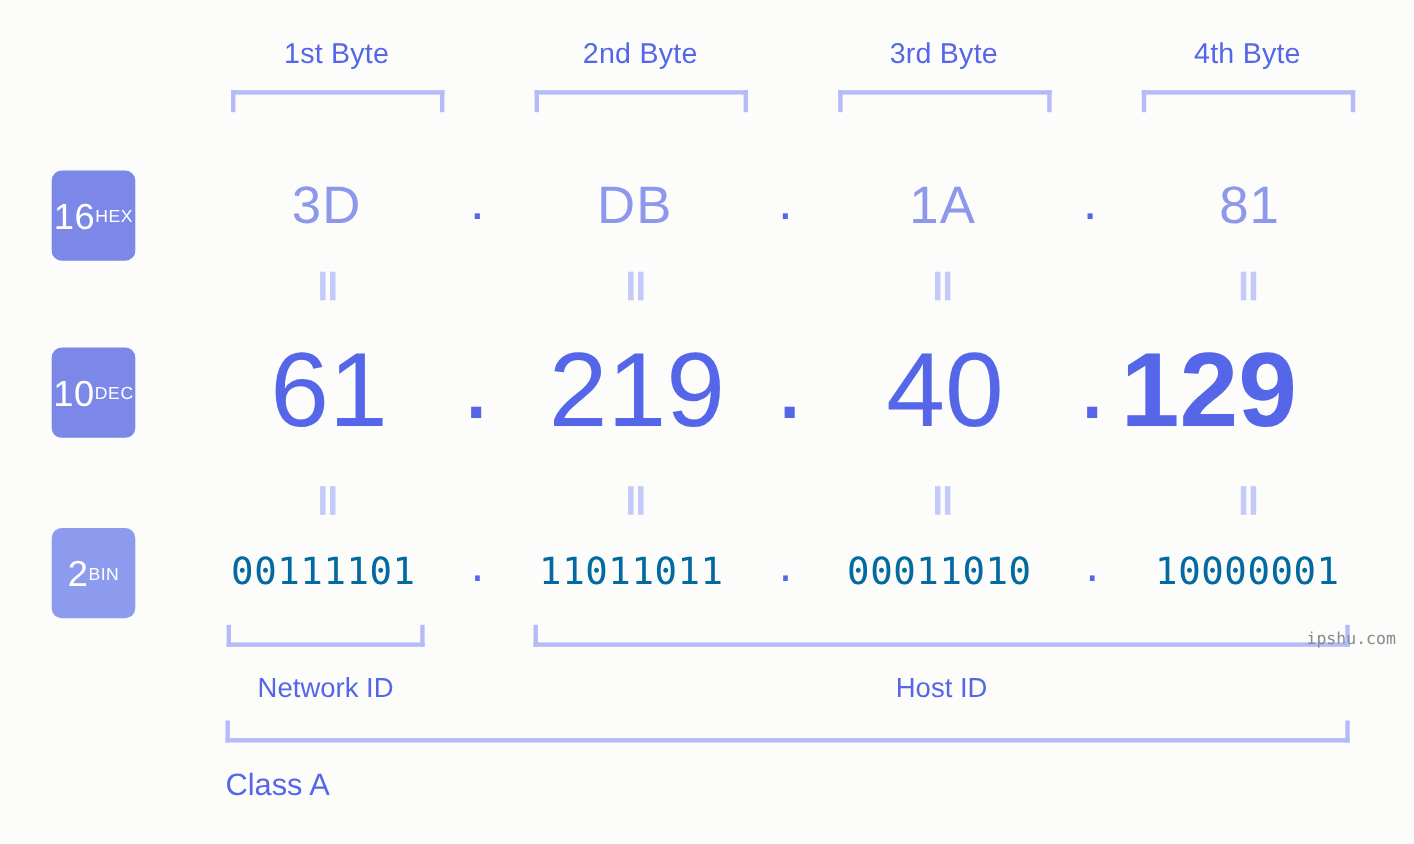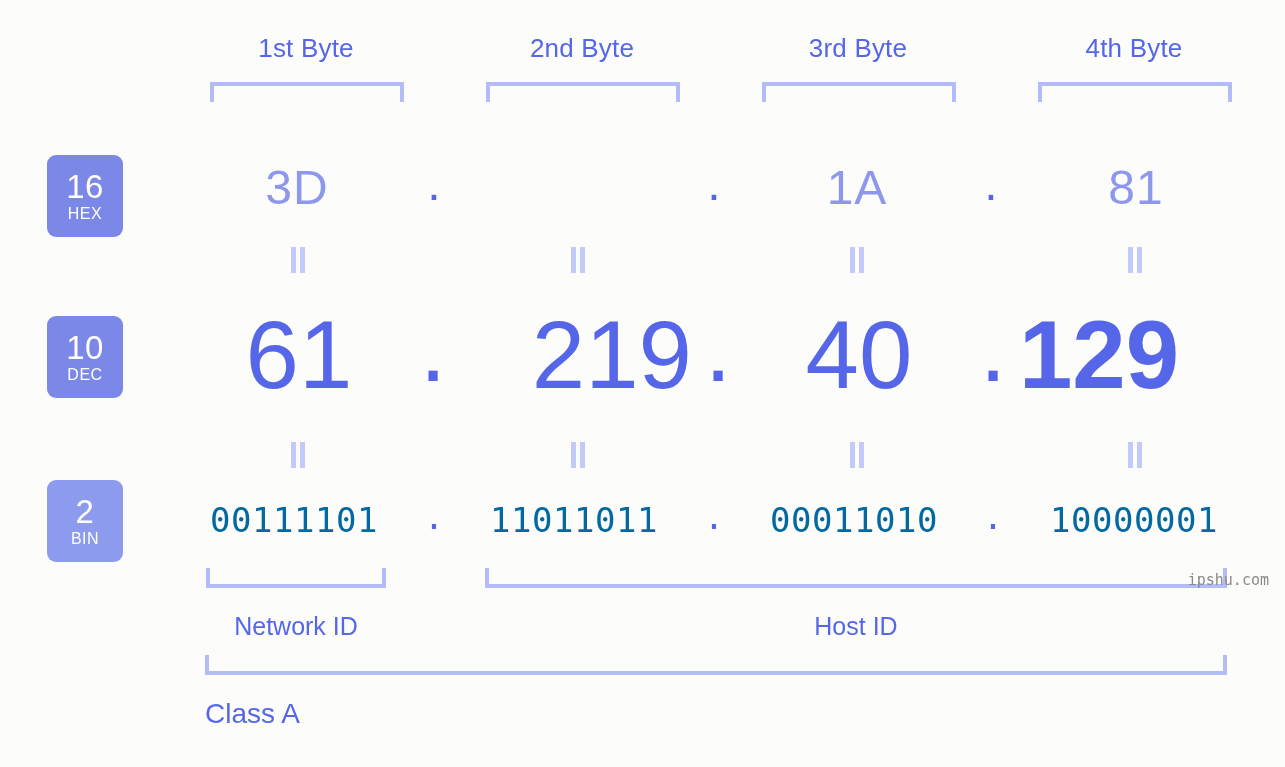--- a/index.html
+++ b/index.html
@@ -51,21 +51,20 @@
 
   
   .badge {
     position: absolute;
     left: 47px;
     width: 76px;
     height: 82px;
     border-radius: 9px;
     color: #ffffff;
     display: flex;
-    flex-direction: column;
     align-items: center;
     justify-content: center;
     line-height: 1;
     box-sizing: border-box;
   }
   .badge .num {
     font-size: 33px;
     font-weight: 400;
     letter-spacing: 0.5px;
   }
@@ -170,20 +169,21 @@
   <div class="bracket-top" style="left:1038px; top:82px; width:194px;"></div>
 
   <div class="badge" style="top:155px; background:#7b88e8;">
     <span class="num">16</span>
     <span class="abbr">HEX</span>
   </div>
 
   <div class="cell hex-val" style="left:201px; top:160px; width:192px;">3D</div>
   <div class="sep sep-hex" style="left:404px; top:160px; width:60px;">.</div>
 
+  <div class="cell hex-val" style="left:481px; top:160px; width:192px;">DB</div>
   <div class="sep sep-hex" style="left:684px; top:160px; width:60px;">.</div>
 
   <div class="cell hex-val" style="left:761px; top:160px; width:192px;">1A</div>
   <div class="sep sep-hex" style="left:961px; top:160px; width:60px;">.</div>
 
   <div class="cell hex-val" style="left:1040px; top:160px; width:192px;">81</div>
 
   <div class="eq" style="left:289px; top:247px;">
       <i></i>
       <i></i>
@@ -202,21 +202,21 @@
     </div>
 
   <div class="badge" style="top:316px; background:#7b88e8;">
     <span class="num">10</span>
     <span class="abbr">DEC</span>
   </div>
 
   <div class="cell dec-val" style="left:201px; top:300px; width:196px;">61</div>
   <div class="sep sep-dec" style="left:398px; top:300px; width:70px;">.</div>
 
-  <div class="cell dec-val" style="left:466px; top:300px; width:226px;text-align:right;">219</div>
+  <div class="cell dec-val" style="left:466px; top:300px; width:226px;">219</div>
   <div class="sep sep-dec" style="left:683px; top:300px; width:70px;">.</div>
 
   <div class="cell dec-val" style="left:761px; top:300px; width:196px;">40</div>
   <div class="sep sep-dec" style="left:958px; top:300px; width:70px;">.</div>
 
   <div class="cell dec-val" style="left:986px; top:300px; width:226px;font-weight:bold;">129</div>
 
   <div class="eq" style="left:289px; top:442px;">
       <i></i>
       <i></i>

